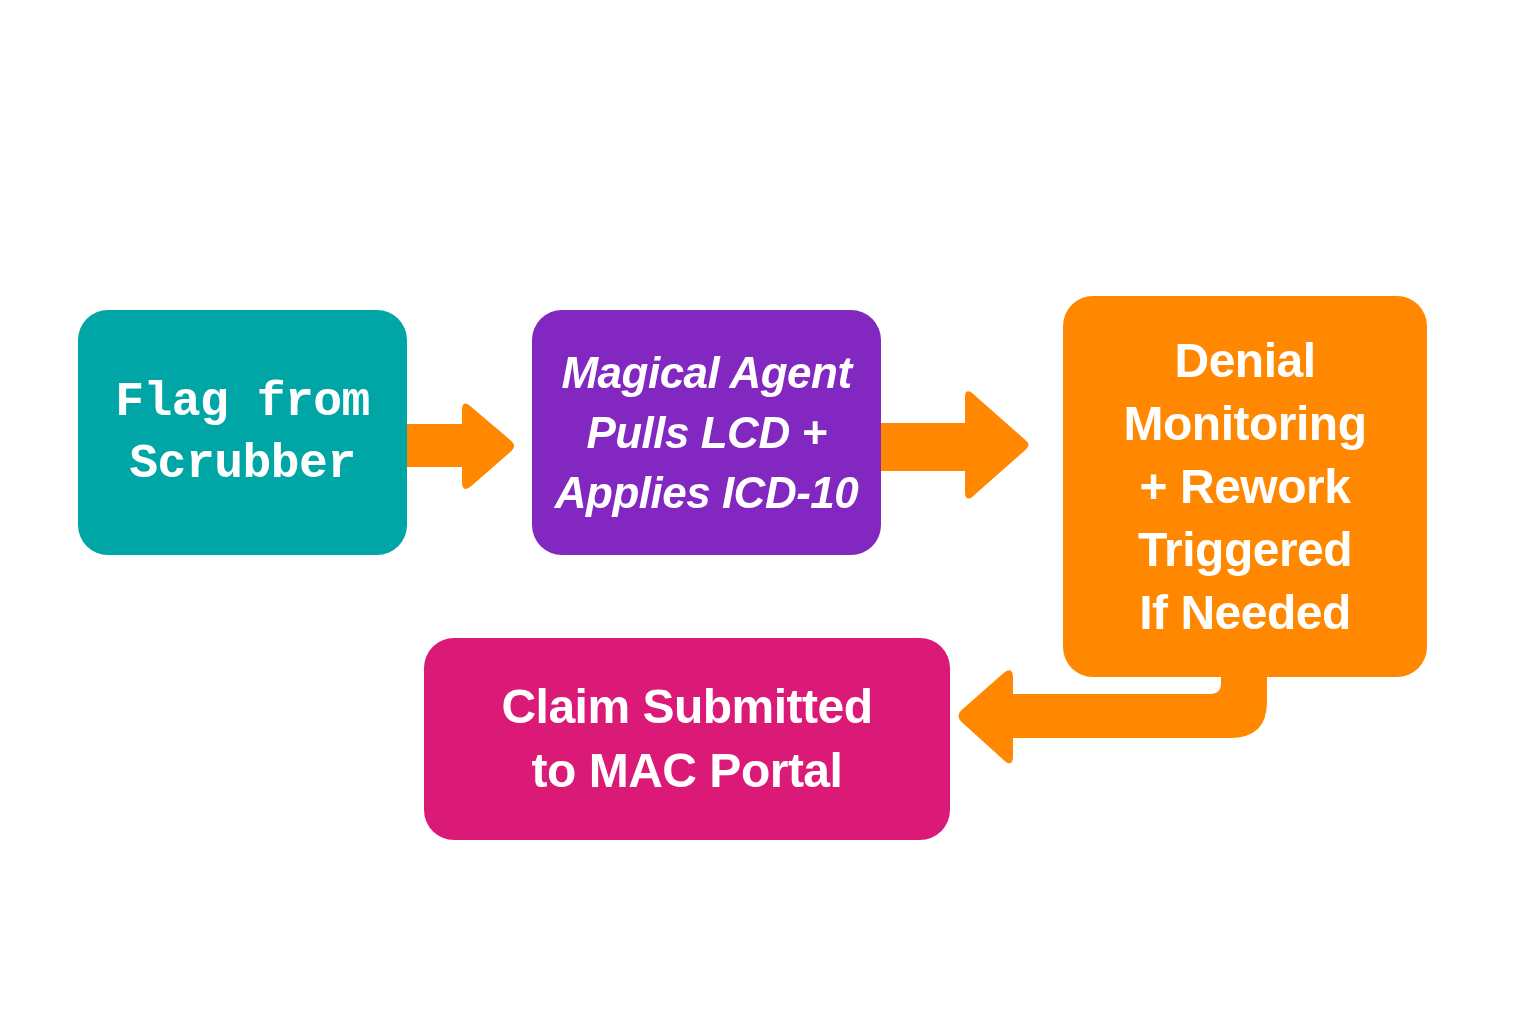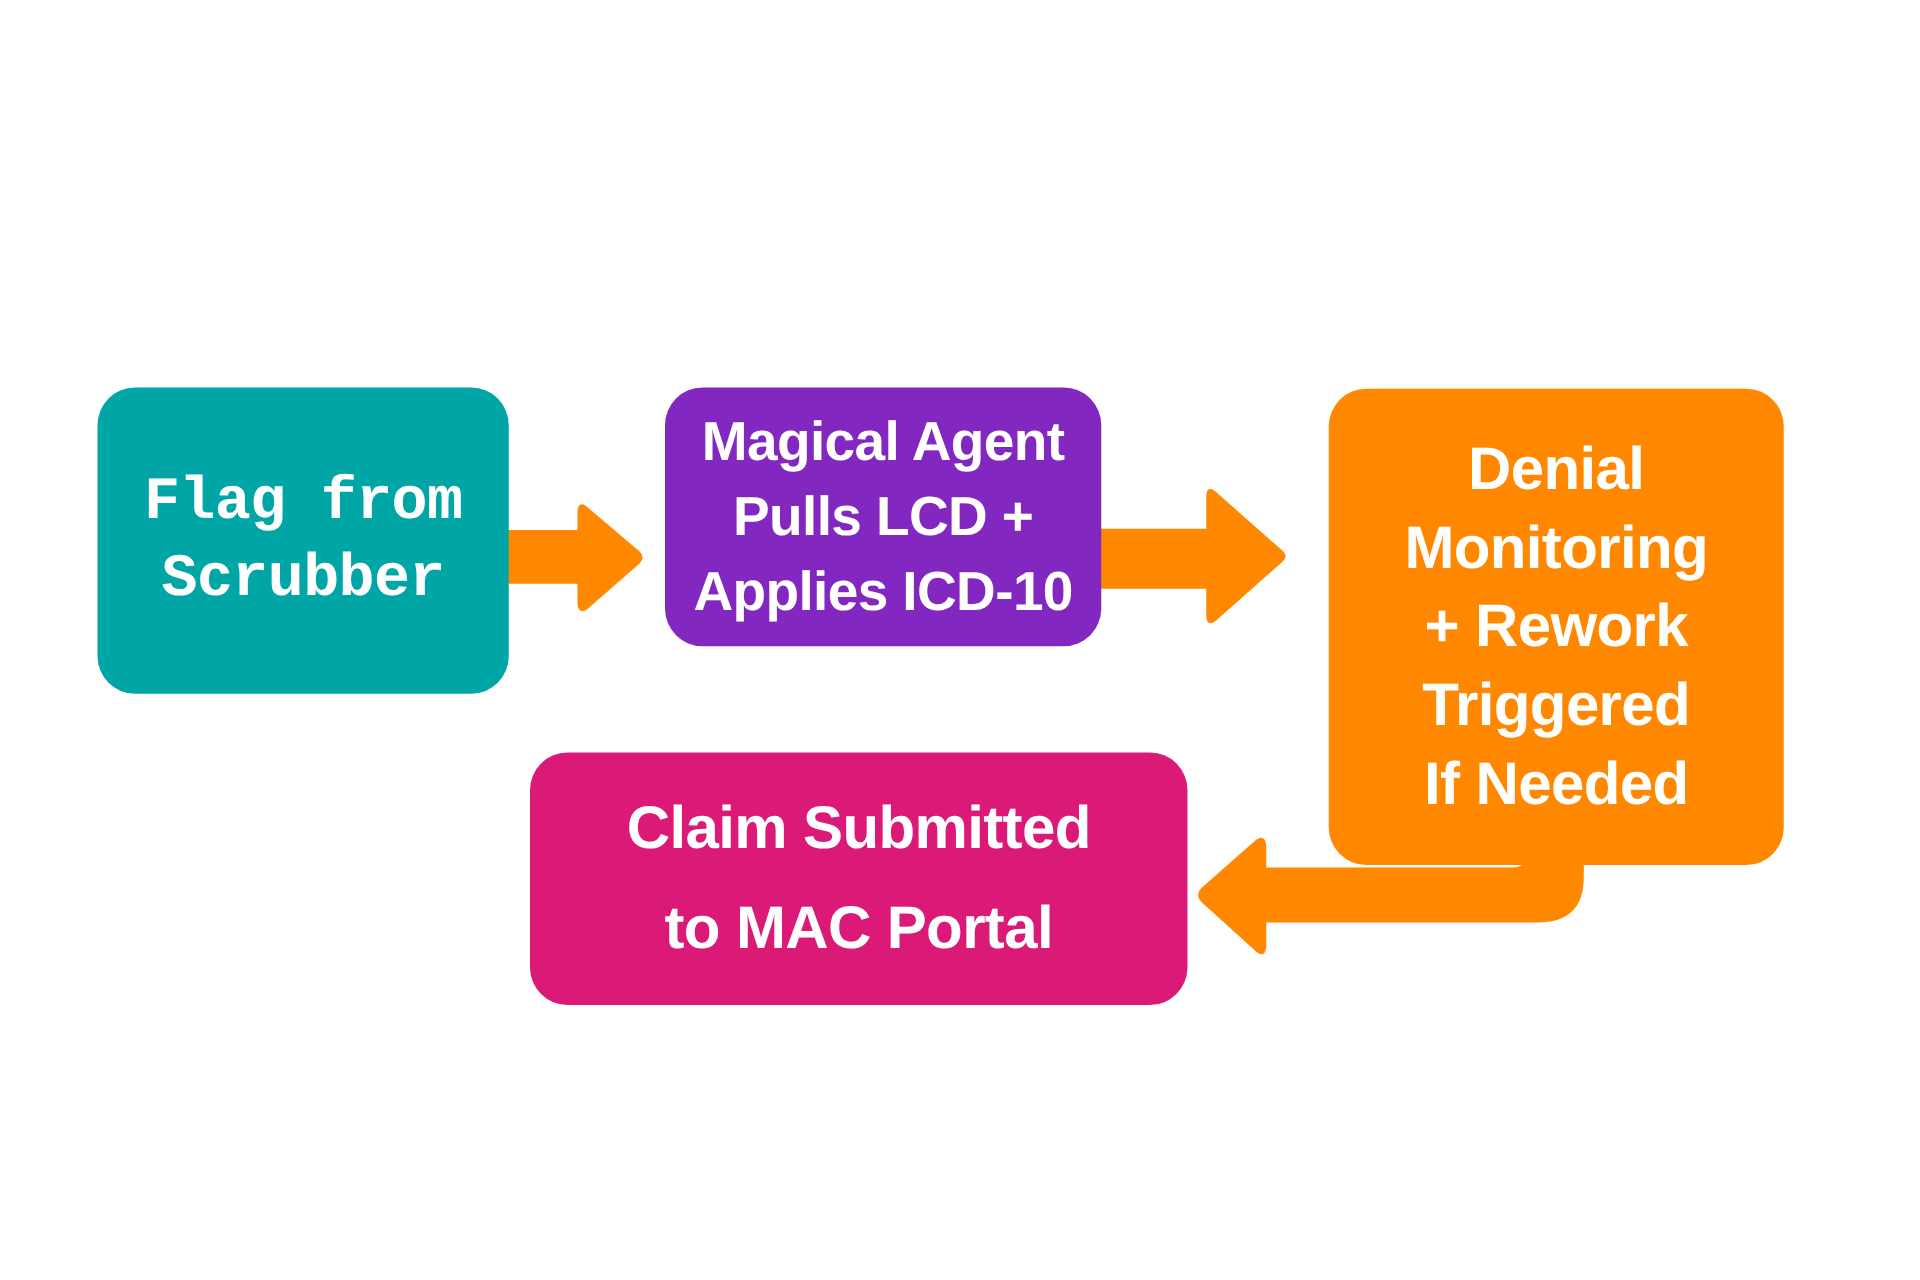--- a/index.html
+++ b/index.html
@@ -2,23 +2,23 @@
 <html><head>
 <meta charset="utf-8">
 <style>
   html, body { margin:0; padding:0; background:#ffffff; }
   body { width:1536px; height:1024px; position:relative; overflow:hidden;
          font-family: "Liberation Sans", "DejaVu Sans", sans-serif; }
   .box { position:absolute; border-radius:30px; display:flex; align-items:center; justify-content:center;
          text-align:center; color:#ffffff; font-weight:bold; letter-spacing:-0.5px; box-sizing:border-box; }
   .box .label { white-space:pre-line; }
   #box1 { left:78px; top:310px; width:329px; height:245px; background:#00a6a6; font-size:48px; line-height:62px;font-family:Liberation Mono, monospace; }
-  #box2 { left:532px; top:310px; width:349px; height:207px; background:#8228c0; font-size:44px; line-height:60px; }
-  #box3 { left:1063px; top:311px; width:364px; height:381px; background:#ff8800; font-size:48px; line-height:63px; }
-  #box4 { left:424px; top:602px; width:526px; height:202px; background:#db1a78; font-size:48px; line-height:80px; }
+  #box2 { left:532px; top:310px; width:349px; height:245px; background:#8228c0; font-size:44px; line-height:60px;font-style:italic; }
+  #box3 { left:1063px; top:296px; width:364px; height:381px; background:#ff8800; font-size:48px; line-height:63px; }
+  #box4 { left:424px; top:638px; width:526px; height:202px; background:#db1a78; font-size:48px; line-height:64px; }
   svg.arrows { position:absolute; left:0; top:0; }
 </style>
 </head>
 <body>
 
 <svg class="arrows" width="1536" height="1024">
 
   <path d="M404 425 L463 425 L463 410 Q463 400 471 408 L511 442 Q515 446 511 450 L471 485 Q463 492 463 482 L463 466 L404 466 Z" fill="#ff8800" stroke="#ff8800" stroke-linejoin="round" stroke-width="2"></path>
 
   <path d="M879 424 L966 424 L966 397 Q966 388 974 396 L1025 441 Q1030 445 1025 449 L974 494 Q966 502 966 492 L966 470 L879 470 Z" fill="#ff8800" stroke="#ff8800" stroke-linejoin="round" stroke-width="2"></path>

